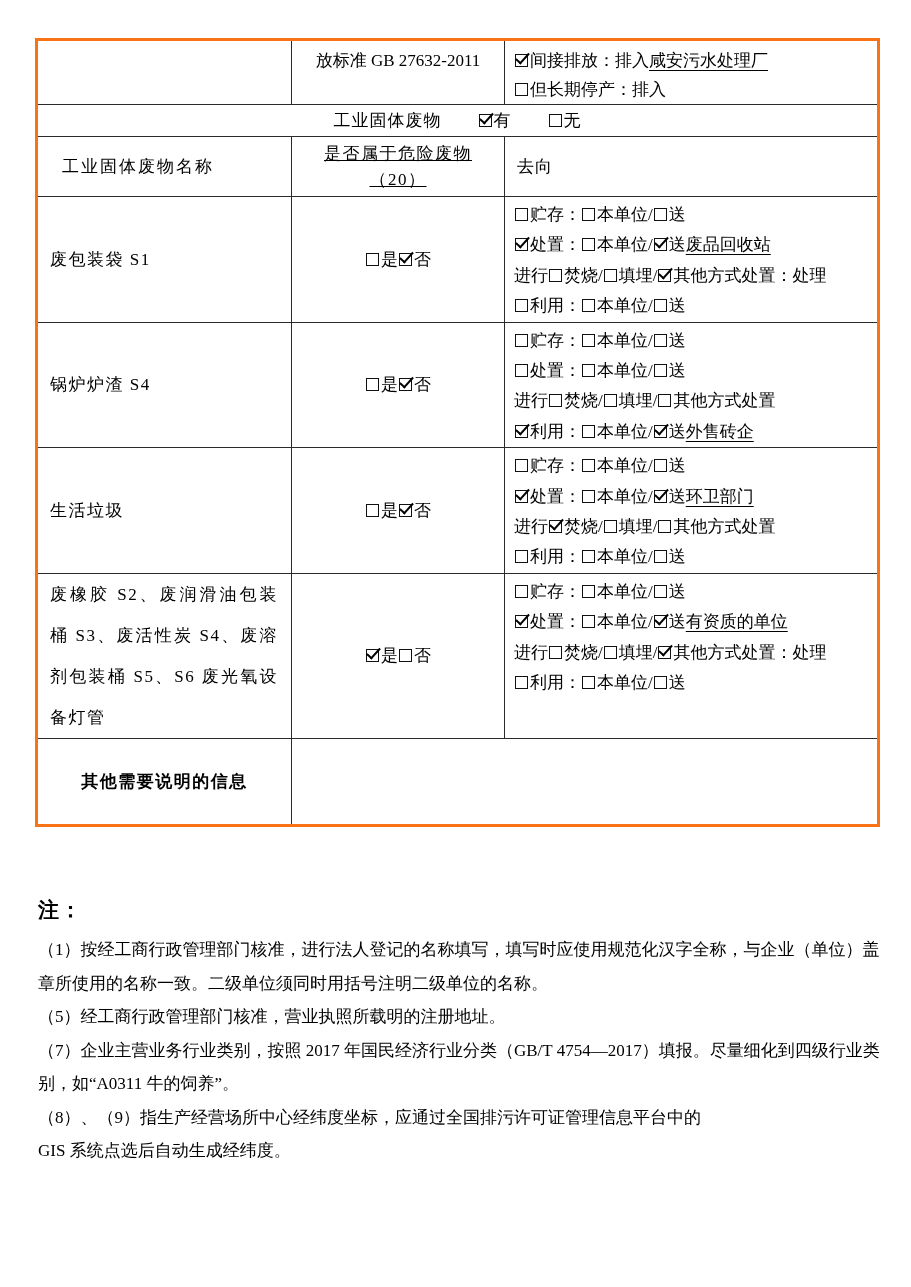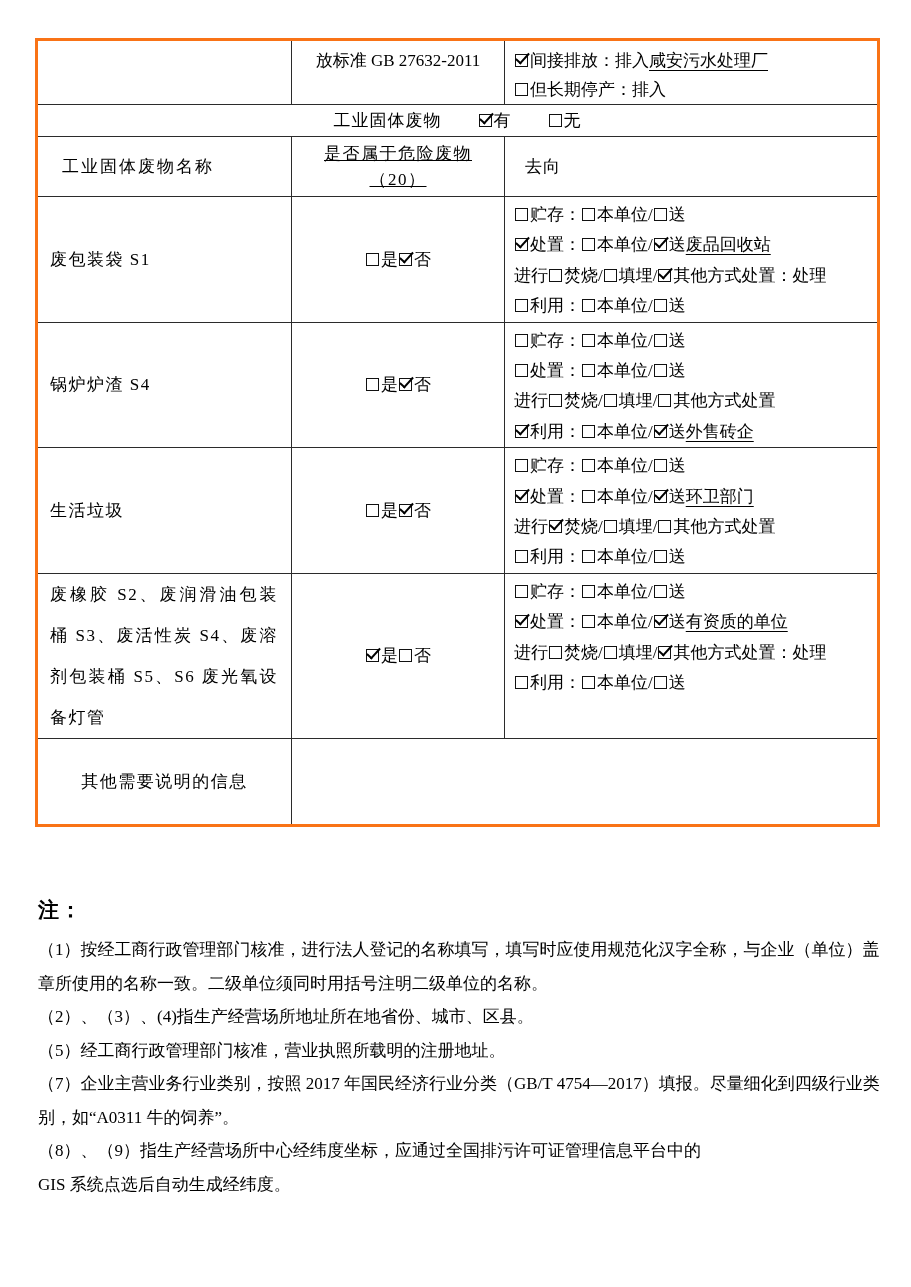--- a/index.html
+++ b/index.html
@@ -20,32 +20,32 @@
     border:3px solid #f97316;
     font-size:17px;
   }
   table.form td { border:1.5px solid #2b2b2b; overflow:hidden; }
 
   tr.r1 { height:63px; }
   tr.r2 { height:32px; }
   tr.r3 { height:60px; }
   tr.r-waste { height:125px; }
   tr.r8 { height:93px; }
-  tr.r9 { height:87px; }
+  tr.r9 { height:87px;font-weight:bold; }
 
   td.std-cell { vertical-align:top; text-align:center; padding-top:8px; }
   td.route-cell { vertical-align:top; padding:5px 4px 0 9px; }
   td.route-cell .seg-line { line-height:29px; }
 
   td.banner-cell { text-align:center; vertical-align:middle; letter-spacing:1px; }
 
   tr.r3 td { vertical-align:middle; }
   td.name-header-cell { padding-left:24px; letter-spacing:2px; }
   td.hazard-header-cell { text-align:center; line-height:26px; letter-spacing:1.5px;text-decoration:underline; }
-  td.dest-header-cell { padding-left:20px; letter-spacing:1px;margin-top:24px; }
+  td.dest-header-cell { padding-left:12px; letter-spacing:1px;margin-top:24px; }
 
   td.name-cell {
     vertical-align:middle; padding:0 13px 0 12px;
     letter-spacing:1.5px; line-height:41px; text-align:justify;
   }
   td.hazard-cell { text-align:center; vertical-align:middle; }
   td.dest-cell { vertical-align:top; padding:3px 4px 0 9px; }
   td.dest-cell .seg-line { line-height:30.4px; }
 
   td.permit-label-cell, td.other-label-cell {
@@ -158,19 +158,18 @@
       </td>
       <td colspan="2"></td>
     </tr>
   </tbody>
 </table>
 
 <div class="notes">
   <div class="notes-title">注：</div>
   <div id="notes-list">
       <div class="note-para">（1）按经工商行政管理部门核准，进行法人登记的名称填写，填写时应使用规范化汉字全称，与企业（单位）盖章所使用的名称一致。二级单位须同时用括号注明二级单位的名称。</div>
-      <div class="note-para">（2）、（3）、(4)指生产经营场所地址所在地省份、城市、区县。</div>
       <div class="note-para">（5）经工商行政管理部门核准，营业执照所载明的注册地址。</div>
       <div class="note-para">（7）企业主营业务行业类别，按照 2017 年国民经济行业分类（GB/T 4754—2017）填报。尽量细化到四级行业类别，如“A0311 牛的饲养”。</div>
       <div class="note-para">（8）、（9）指生产经营场所中心经纬度坐标，应通过全国排污许可证管理信息平台中的
 GIS 系统点选后自动生成经纬度。</div>
     </div>
 </div>
 
 </body></html>

